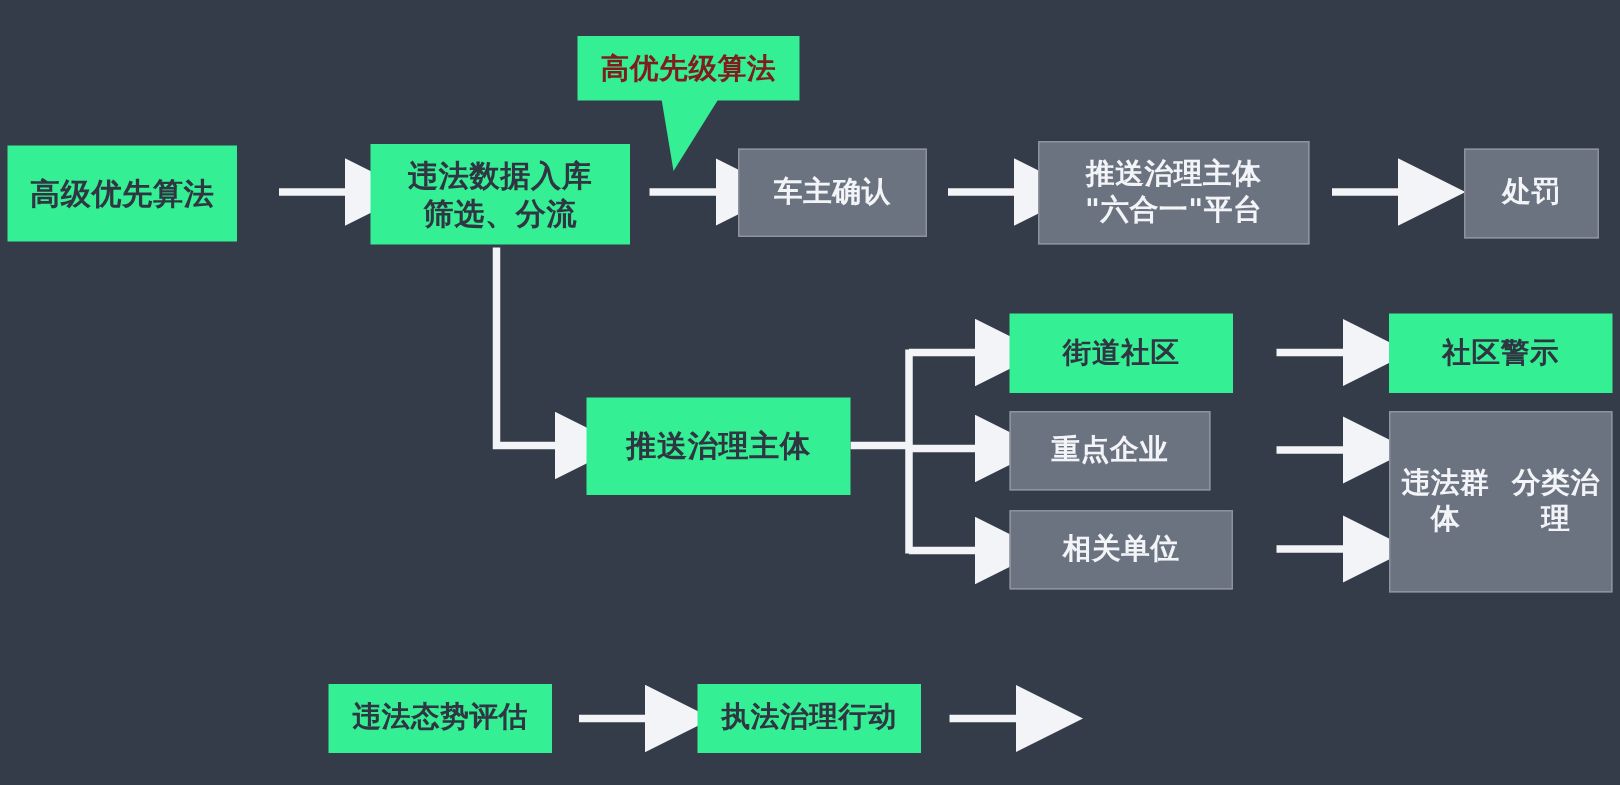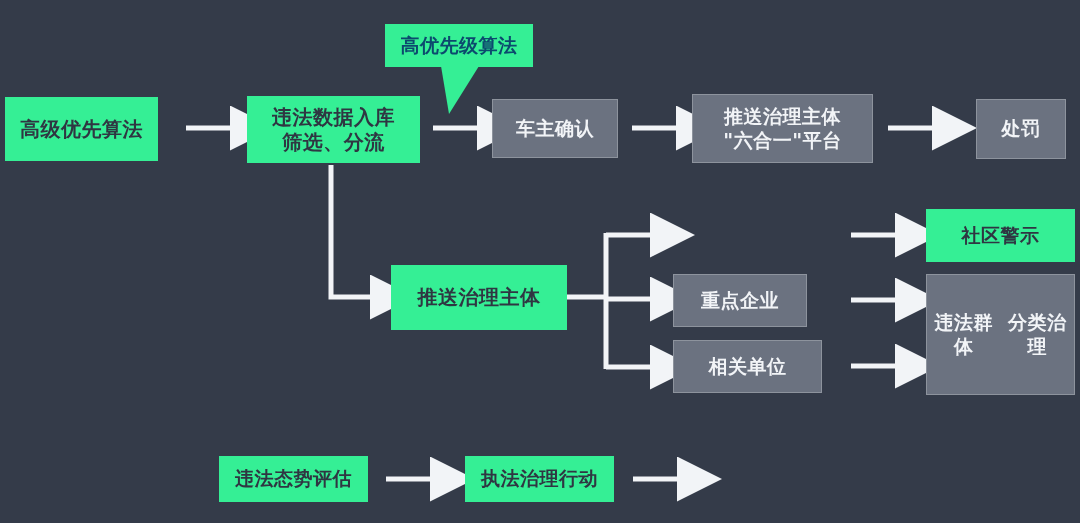--- a/index.html
+++ b/index.html
@@ -19,21 +19,21 @@
     box-sizing:border-box;
     font-weight:bold;
     letter-spacing:0.5px;
   }
   .box.green{background:#35ef95;color:#2f3642;}
   .box.grey{background:#6b7280;color:#f2f4f7;border:1px solid #8d939d;}
 
   
   .callout{
     position:absolute;
-    background:#35ef95;color:#0c4a6e;
+    background:#35ef95;color:#7f1d1d;
     display:flex;align-items:center;justify-content:center;
     font-weight:bold;letter-spacing:0.5px;
   }
 
   
   #wires{position:absolute;left:0;top:0;width:1080px;height:523px;pointer-events:none;}
 </style>
 </head>
 <body>
 
@@ -94,20 +94,23 @@
   </div>
 
   <div class="box grey" style="left:948px;top:99px;width:90px;height:60px;font-size:19px;margin-left:28px;">
     <span>处罚</span>
   </div>
 
   <div class="box green" style="left:391px;top:265px;width:176px;height:65px;font-size:20px;">
     <span>推送治理主体</span>
   </div>
 
+  <div class="box green" style="left:673px;top:209px;width:149px;height:53px;font-size:19px;">
+    <span>街道社区</span>
+  </div>
 
   <div class="box grey" style="left:673px;top:274px;width:134px;height:53px;font-size:19px;">
     <span>重点企业</span>
   </div>
 
   <div class="box grey" style="left:673px;top:340px;width:149px;height:53px;font-size:19px;">
     <span>相关单位</span>
   </div>
 
   <div class="box green" style="left:926px;top:209px;width:149px;height:53px;font-size:19px;">

